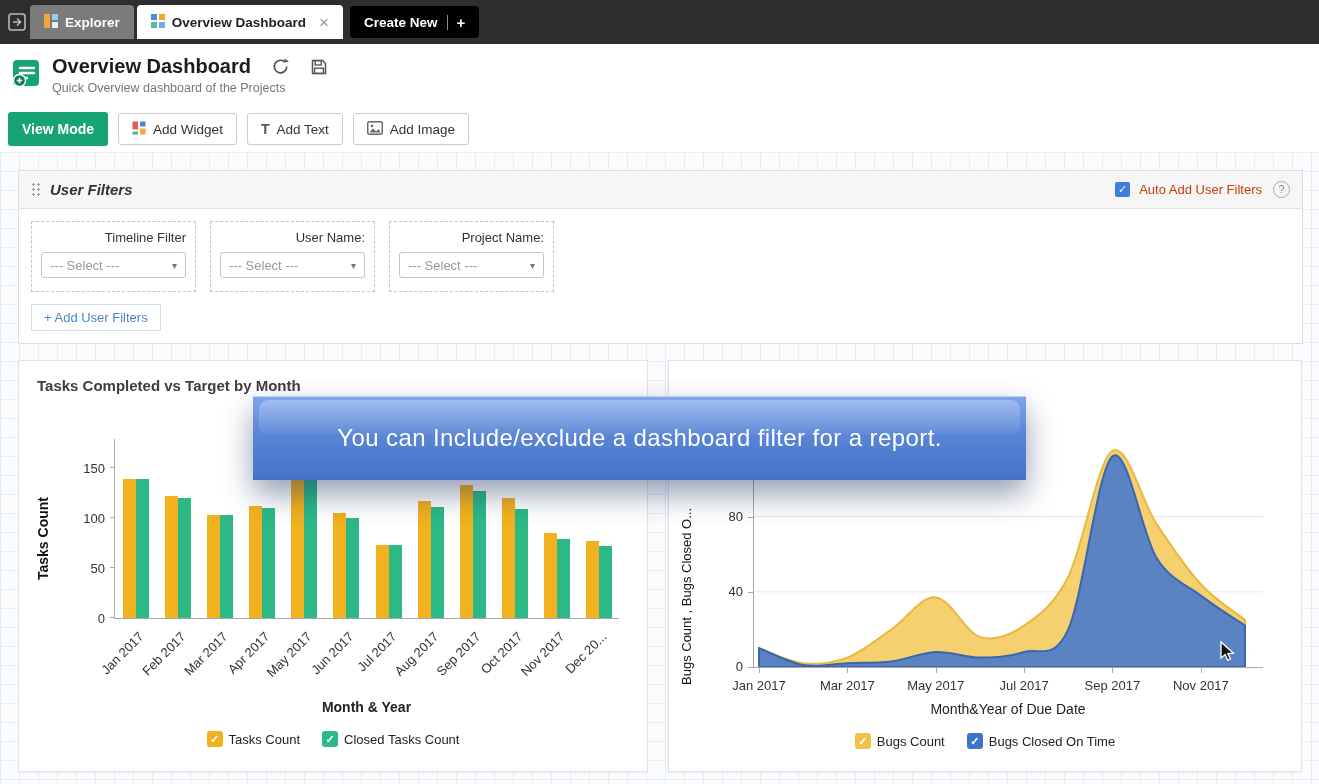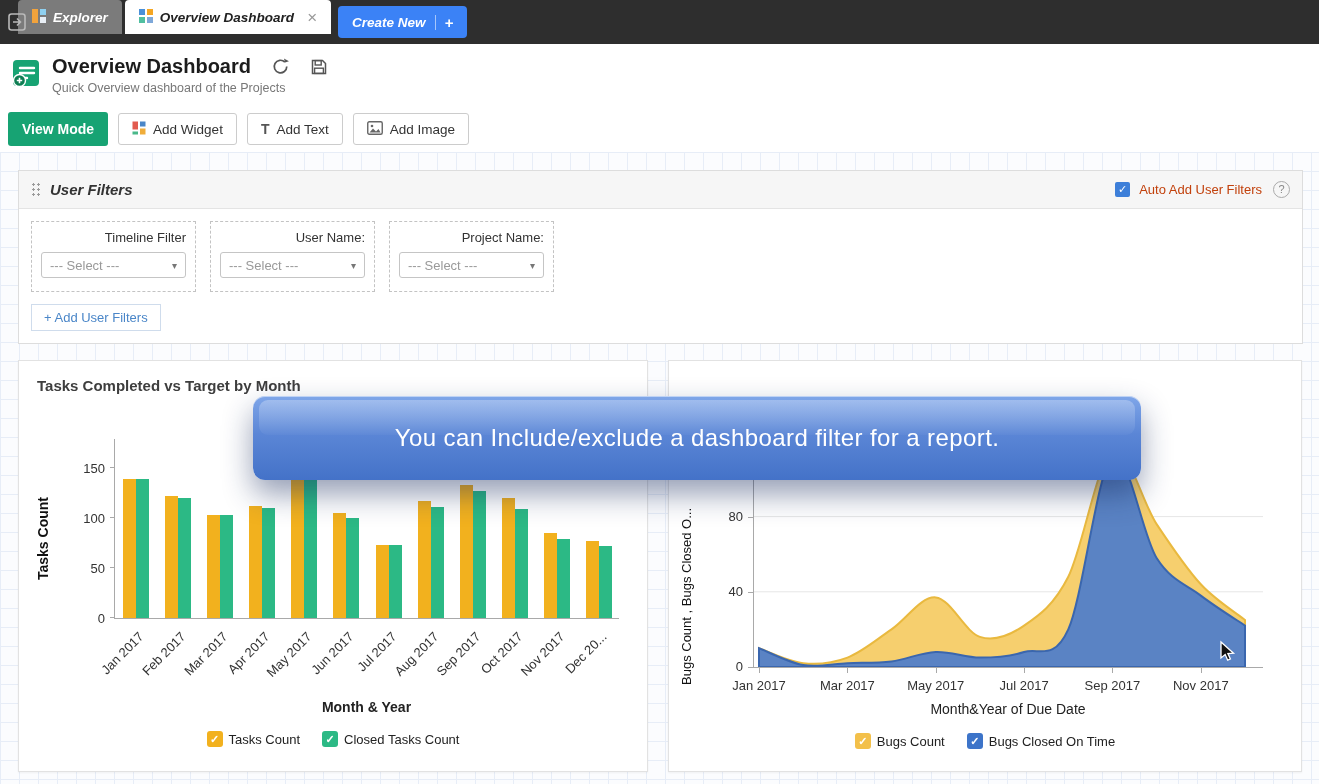--- a/index.html
+++ b/index.html
@@ -2,28 +2,28 @@
 <html><head>
 <meta charset="utf-8">
 <style>
   * { margin:0; padding:0; box-sizing:border-box; }
   html,body { width:1319px; height:784px; overflow:hidden; }
   body { font-family:"Liberation Sans", sans-serif; background:#fff; }
   .app { position:relative; width:1319px; height:784px; overflow:hidden; background:#fff; }
 
   
   .topbar { position:absolute; top:0; left:0; right:0; height:44px; background:#2e2e2e;
-            display:flex; align-items:flex-start; padding-left:18px;font-style:italic; }
+            display:flex; align-items:center; padding-left:30px; }
   .win-btn { position:absolute; left:7px; top:12px; width:20px; height:20px; }
   .tab { height:34px; display:flex; align-items:center; gap:7px; padding:0 14px;
          font-size:13.5px; font-weight:bold; border-radius:4px 4px 0 0; cursor:pointer; }
   .tab-explorer { background:#7b7b7b; color:#fff; margin-right:3px; }
   .tab-active { background:#fff; color:#222; }
   .tab-close { color:#999; font-weight:normal; font-size:17px; margin-left:6px; line-height:1; }
-  .tab-create { background:#3b82f6; color:#fff; height:32px; align-self:center; margin-left:7px;
+  .tab-create { background:#000000; color:#fff; height:32px; align-self:center; margin-left:7px;
                 border-radius:4px; gap:9px; }
   .tab-create .divider { width:1px; height:15px; background:rgba(255,255,255,.55); }
   .tab-create .plus { font-size:15px; font-weight:bold; }
 
   
   .header { position:absolute; top:44px; left:0; right:0; height:62px; background:#fff;
             display:flex; align-items:center; padding-left:10px; }
   .titles { margin-left:10px; }
   .title-row { display:flex; align-items:center; gap:20px; }
   .page-title { font-size:20px; font-weight:bold; color:#1c1c1c; }
@@ -103,22 +103,22 @@
   .area-ylabel { position:absolute; left:10px; top:84px; height:240px; writing-mode:vertical-rl;
                  transform:rotate(180deg); font-size:13px; color:#111; white-space:nowrap; }
   #area-svg { position:absolute; left:84px; top:66px; }
   .area-ytick { position:absolute; font-size:13px; color:#333; width:30px; text-align:right; }
   .area-ytickmark { position:absolute; width:5px; height:1px; background:#a9a9a9; }
   .area-xtickmark { position:absolute; width:1px; height:5px; background:#a9a9a9; }
   .area-xtick { position:absolute; font-size:13px; color:#333; top:317px; transform:translateX(-50%); white-space:nowrap; }
   .xlabel2 { position:absolute; top:340px; left:84px; width:510px; text-align:center; font-size:14px; color:#222; }
 
   
-  .tour-tooltip { position:absolute; left:253px; top:396px; width:888px; height:84px; z-index:50;
-                  border-radius:12px;
+  .tour-tooltip { position:absolute; left:253px; top:396px; width:773px; height:84px; z-index:50;
+                  border-radius:0;
                   background:linear-gradient(180deg,#7fa6e9 0%,#5b86d6 45%,#4472c8 100%);
                   box-shadow:0 14px 30px rgba(20,40,90,.45), inset 0 1px 0 rgba(255,255,255,.5);
                   display:flex; align-items:center; justify-content:center; }
   .tour-tooltip::before { content:""; position:absolute; left:6px; right:6px; top:4px; height:42%;
                   border-radius:9px;
                   background:linear-gradient(180deg,rgba(255,255,255,.28),rgba(255,255,255,.03)); }
   .tour-text { font-size:24px; color:#fff; letter-spacing:.4px; position:relative; }
 
   .cursor { position:absolute; left:1216px; top:640px; z-index:60; }
 </style>

